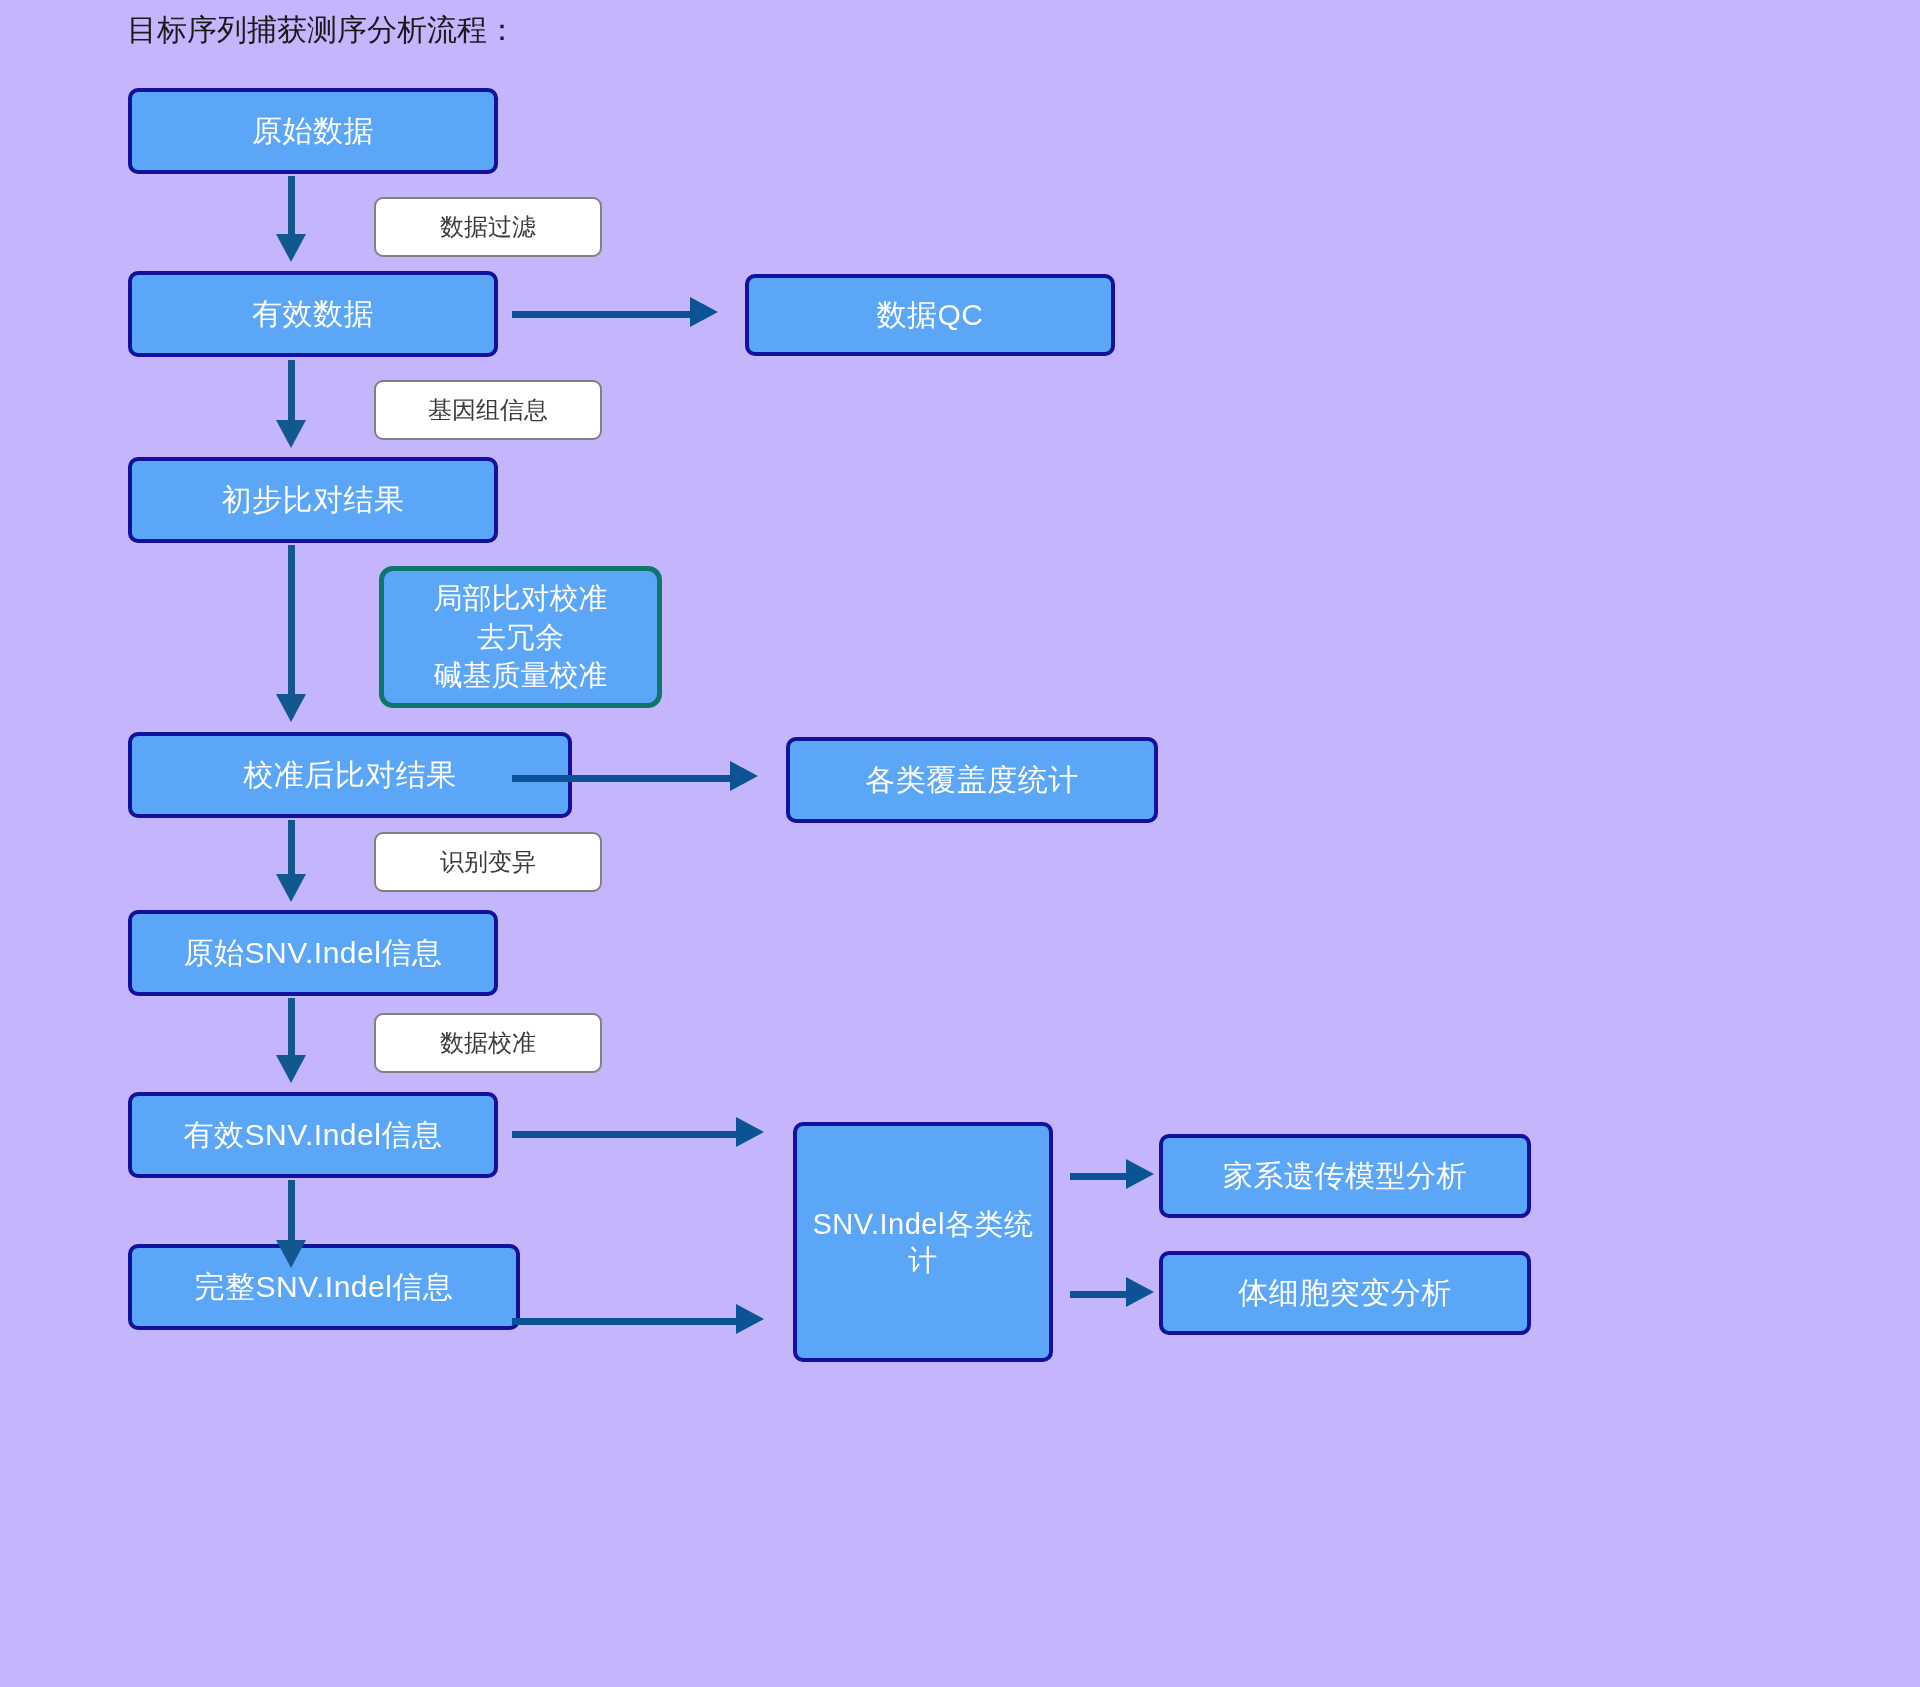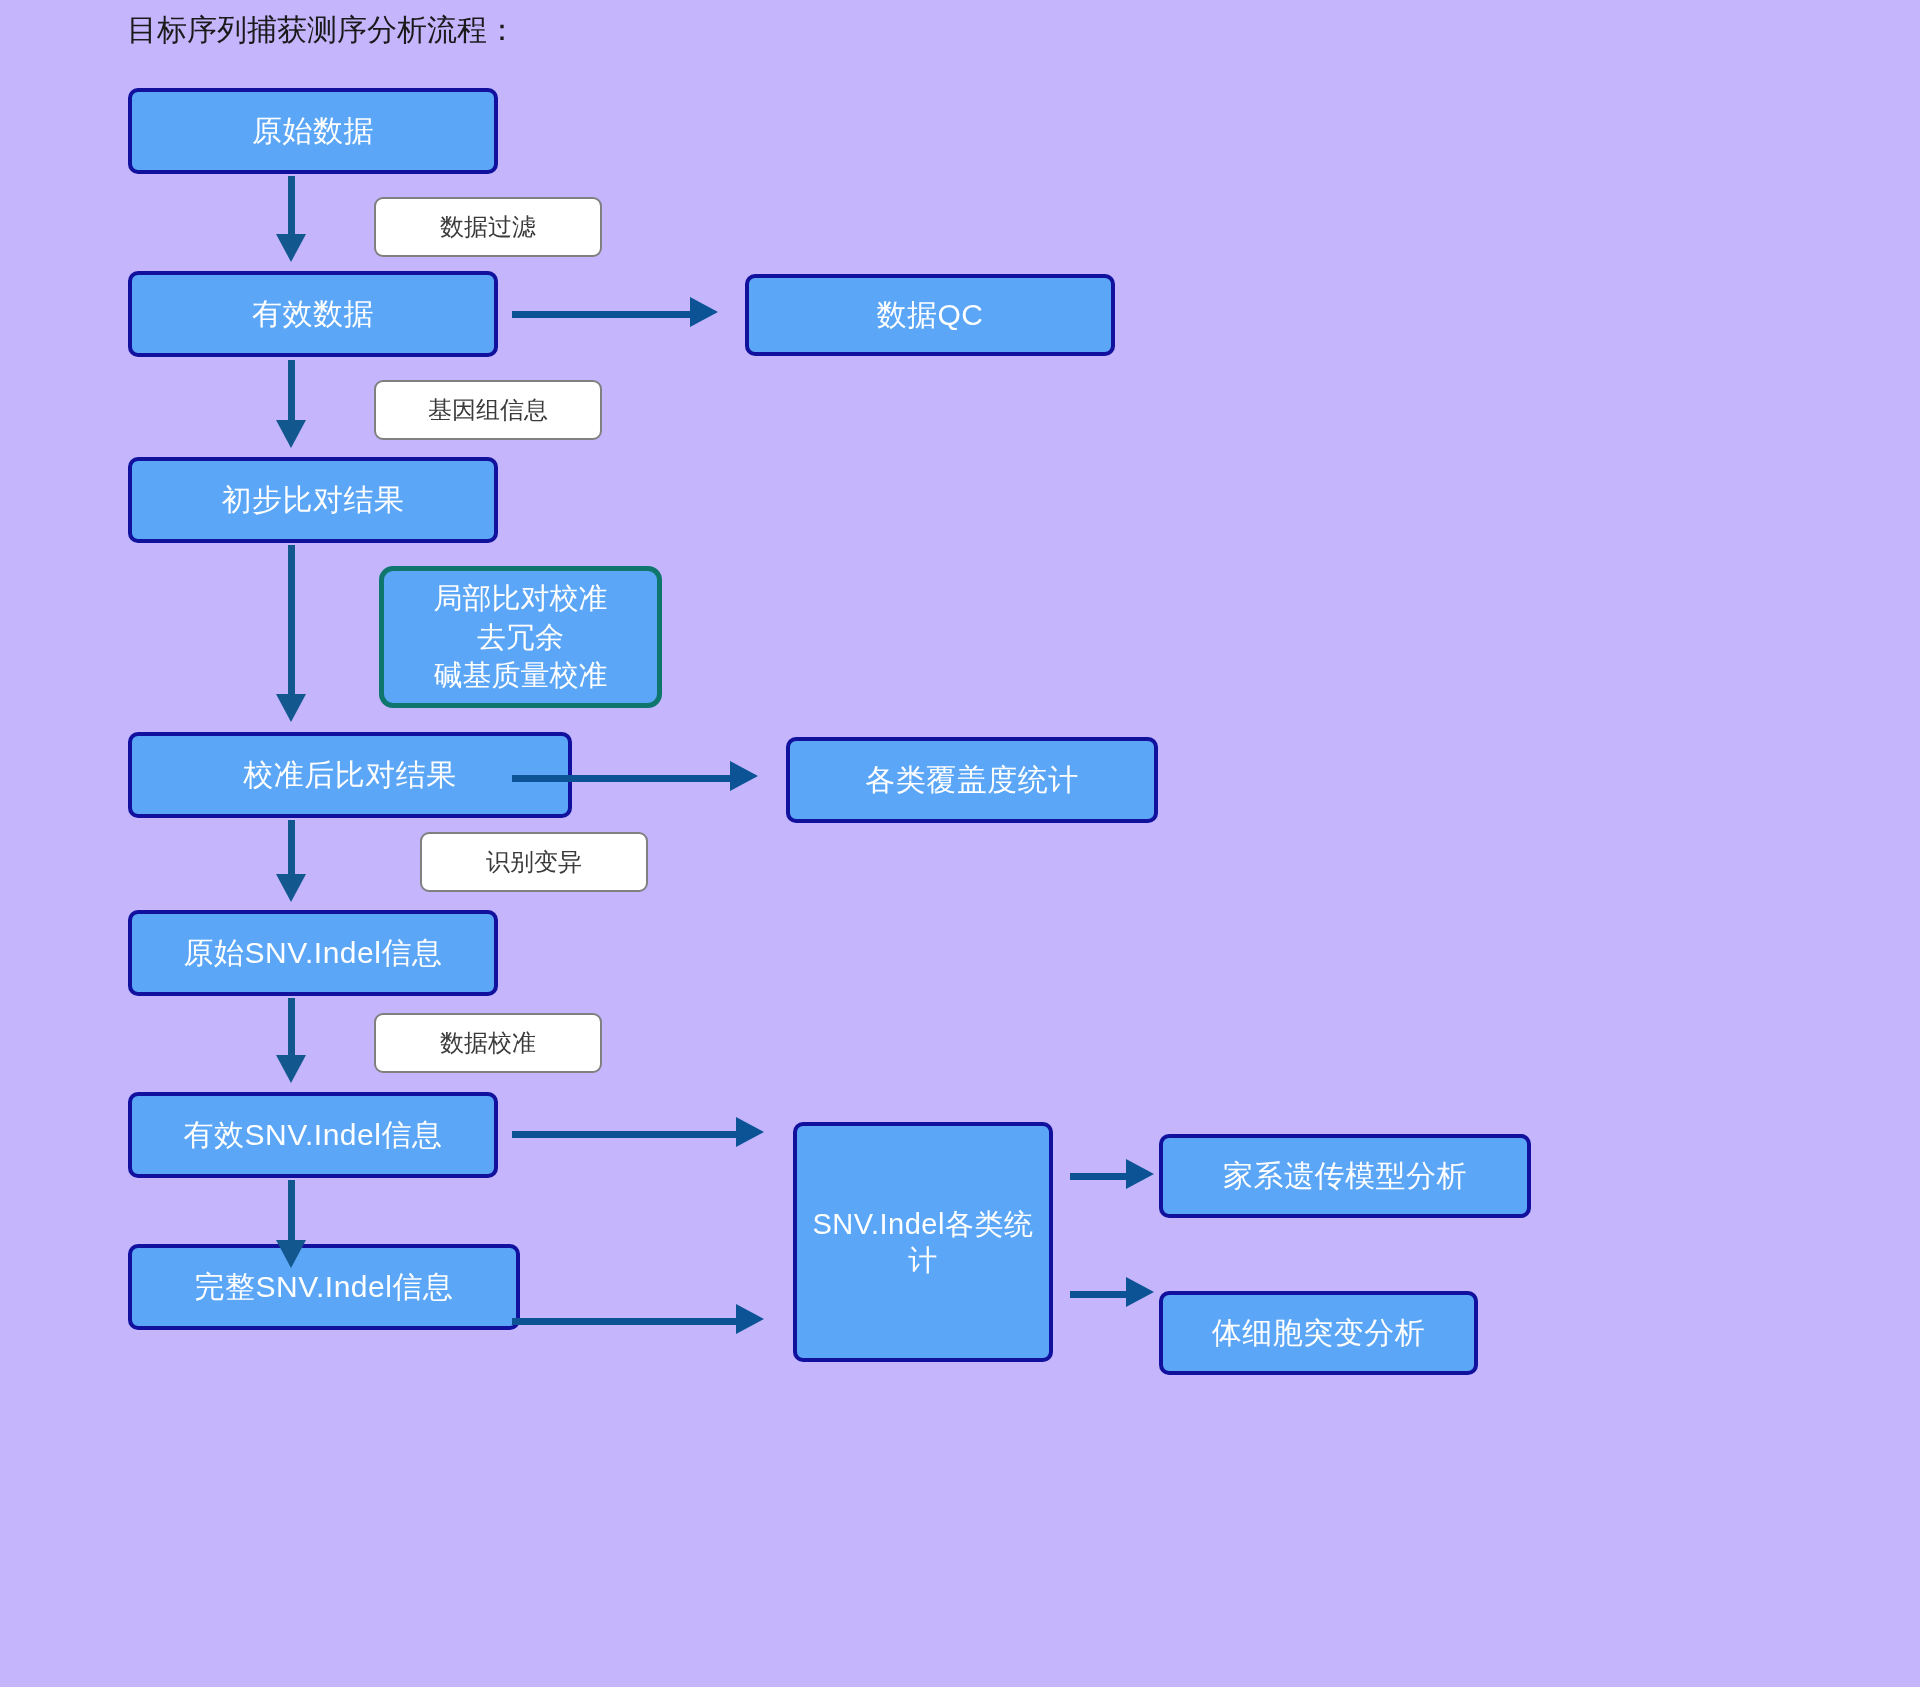--- a/index.html
+++ b/index.html
@@ -130,35 +130,35 @@
   <div class="node" style="left:128px; top:1244px; width:392px; height:86px;">完整SNV.Indel信息</div>
 
   <div class="node" style="left:733px; top:274px; width:370px; height:82px;margin-left:12px;">数据QC</div>
 
   <div class="node" style="left:786px; top:737px; width:372px; height:86px;">各类覆盖度统计</div>
 
   <div class="node" style="left:793px; top:1122px; width:260px; height:240px; font-size:29px;">SNV.Indel各类统计</div>
 
   <div class="node" style="left:1159px; top:1134px; width:372px; height:84px;">家系遗传模型分析</div>
 
-  <div class="node" style="left:1159px; top:1251px; width:319px; height:84px;margin-top:40px;">体细胞突变分析</div>
+  <div class="node" style="left:1159px; top:1251px; width:372px; height:84px;">体细胞突变分析</div>
 
   <div class="node-soft" style="left:379px; top:566px; width:283px; height:142px;">
     <div class="soft-lines">
       <div>局部比对校准</div>
       <div>去冗余</div>
       <div>碱基质量校准</div>
     </div>
   </div>
 
   <div class="edge-label" style="left:374px; top:197px; width:228px; height:60px;">数据过滤</div>
 
   <div class="edge-label" style="left:374px; top:380px; width:228px; height:60px;">基因组信息</div>
 
-  <div class="edge-label" style="left:374px; top:832px; width:228px; height:60px;margin-left:46px;">识别变异</div>
+  <div class="edge-label" style="left:374px; top:832px; width:228px; height:60px;">识别变异</div>
 
   <div class="edge-label" style="left:374px; top:1013px; width:228px; height:60px;">数据校准</div>
 
 
   <div class="v-line" style="left:288px; top:176px; height:60px;"></div>
   <div class="arrow-down" style="left:276px; top:234px;"></div>
 
   <div class="v-line" style="left:288px; top:360px; height:62px;"></div>
   <div class="arrow-down" style="left:276px; top:420px;"></div>
 

